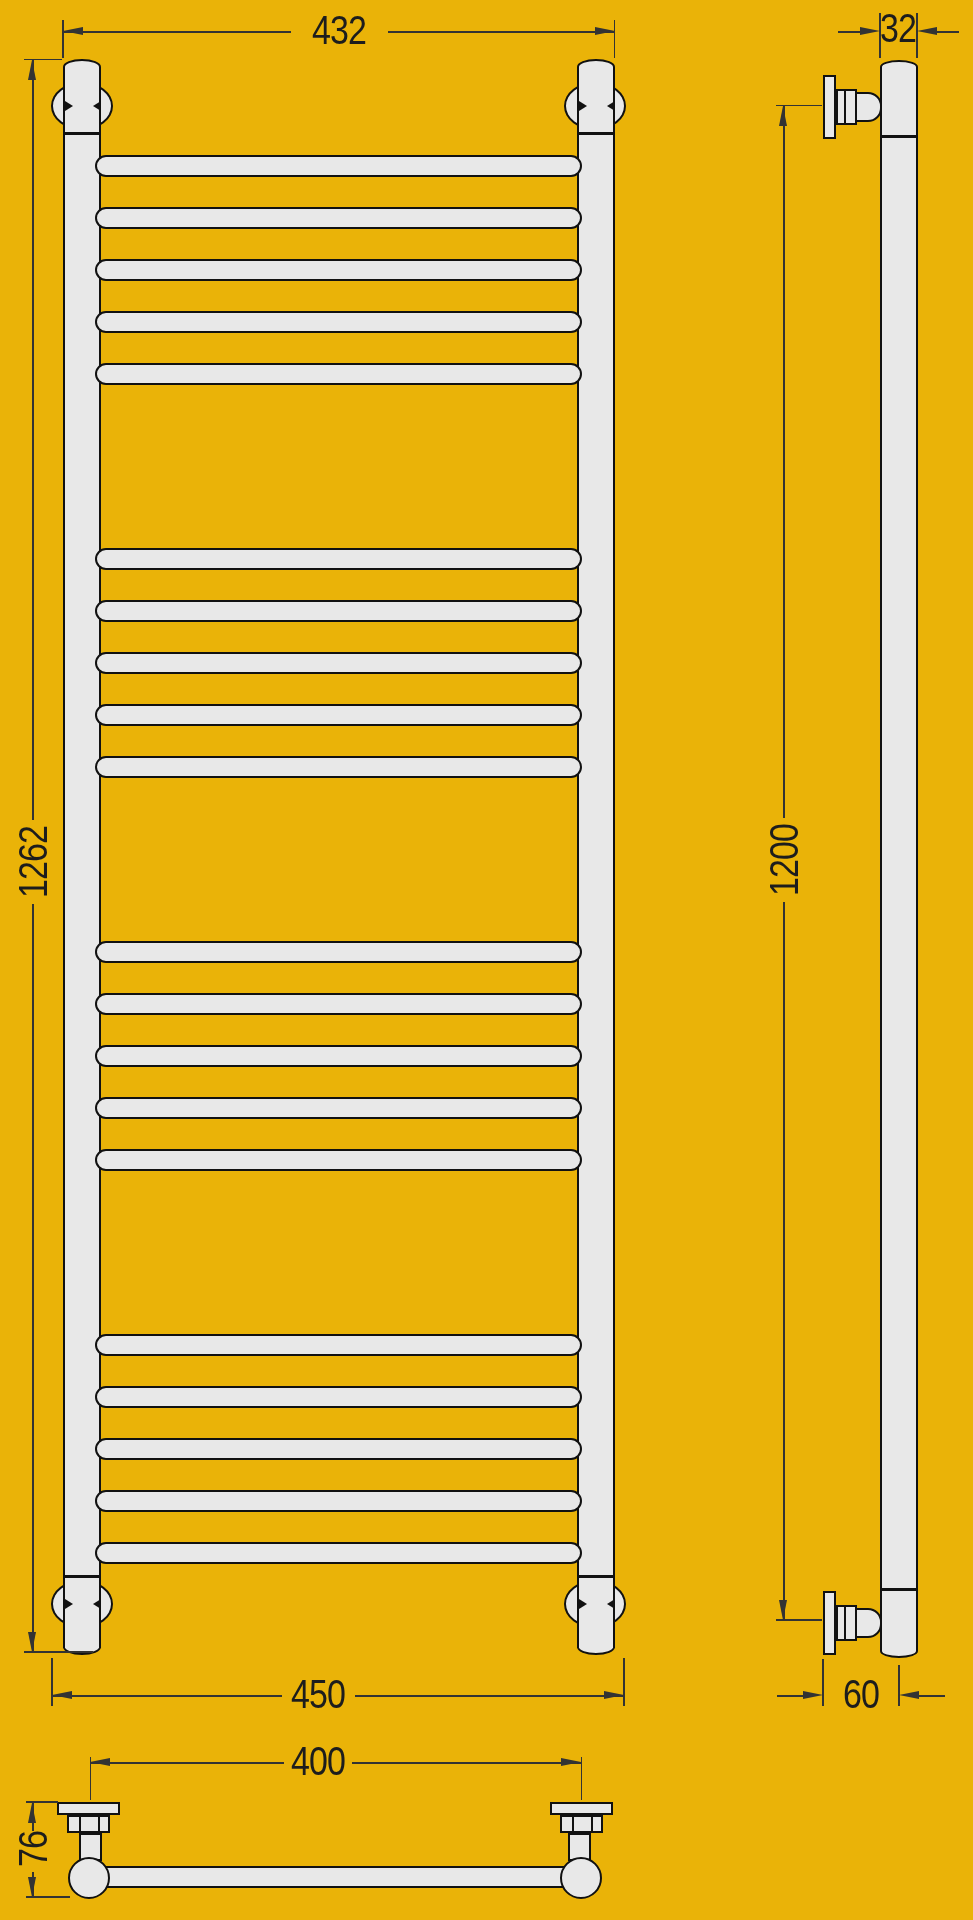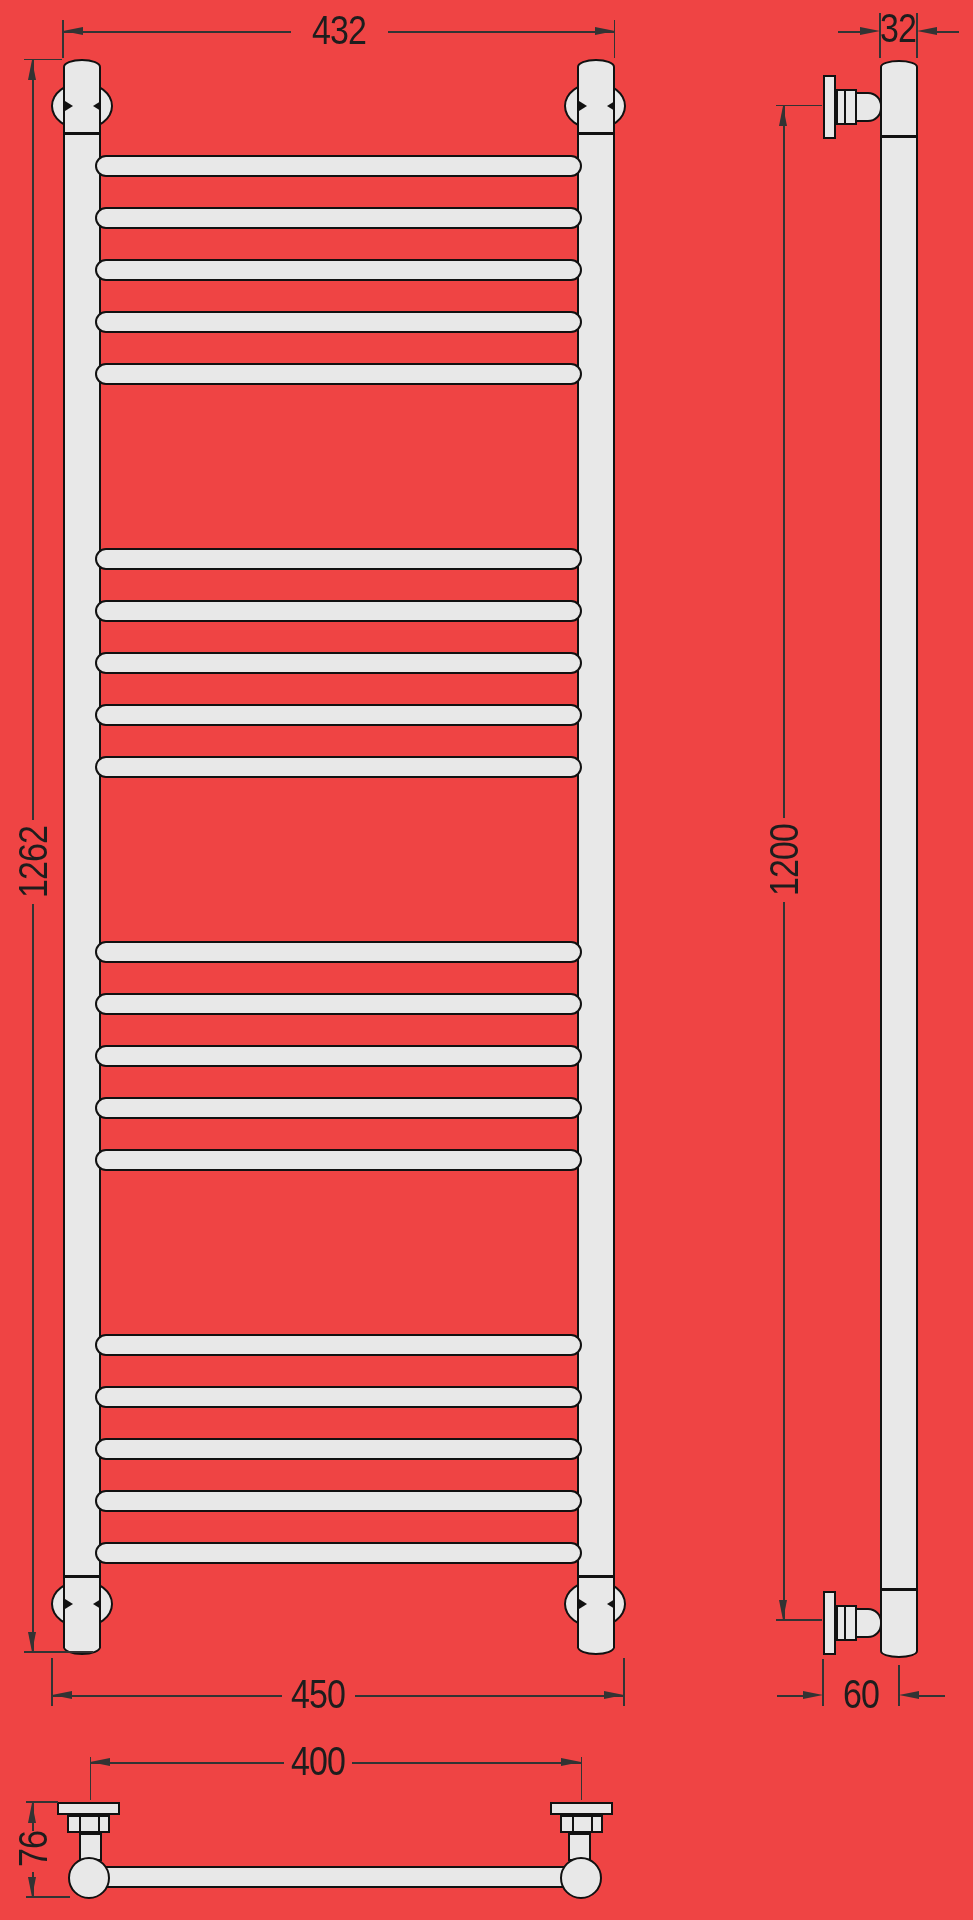--- a/index.html
+++ b/index.html
@@ -1,16 +1,16 @@
 <!DOCTYPE html>
 <html><head>
 <meta charset="utf-8">
 <style>
   html,body{margin:0;padding:0;background:#fff;}
-  .canvas{position:relative;width:973px;height:1920px;background:#ef4444;overflow:hidden;
+  .canvas{position:relative;width:973px;height:1920px;background:#eab308;overflow:hidden;
           font-family:"Liberation Sans",sans-serif;}
   .fill{position:absolute;background:#e8e8e8;border:2.5px solid #111;box-sizing:border-box;z-index:2;}
   .under{z-index:1;}
   .tube{position:absolute;background:#e8e8e8;border-left:2.5px solid #111;border-right:2.5px solid #111;
         box-sizing:border-box;z-index:2;}
   .cap{position:absolute;background:#e8e8e8;border:2.5px solid #111;border-radius:50%;
        box-sizing:border-box;z-index:1;}
   .collar{position:absolute;background:#111;height:3px;z-index:3;}
   .ball{position:absolute;width:62px;height:48px;background:#e8e8e8;border:2.5px solid #111;
         border-radius:50%;box-sizing:border-box;z-index:0;}

